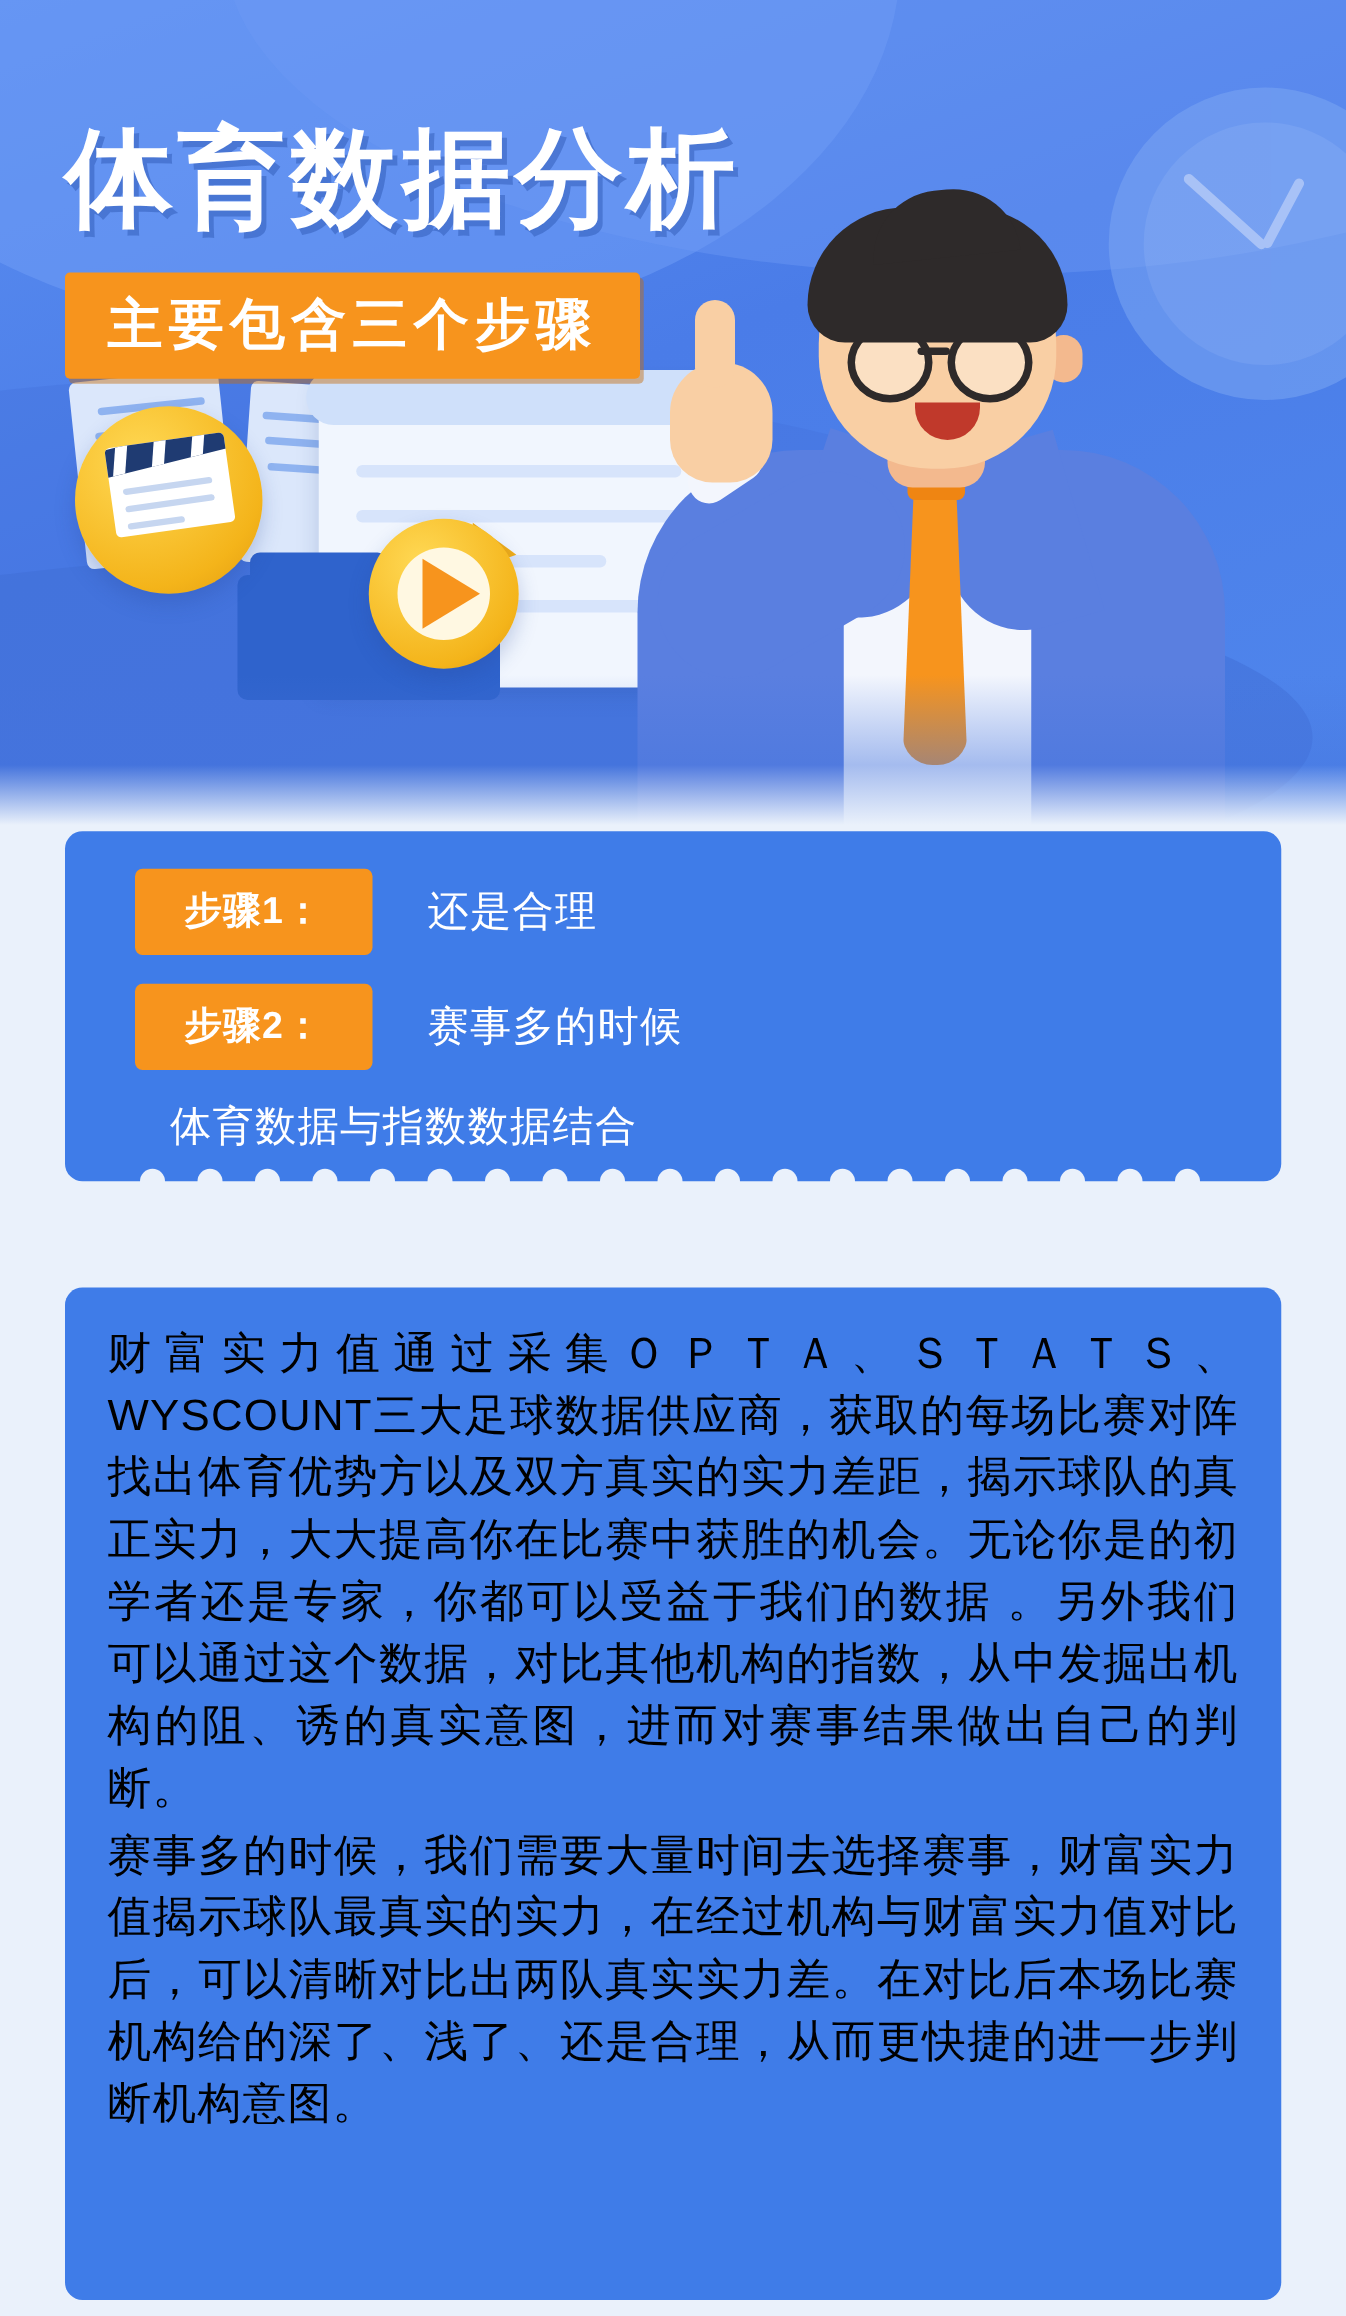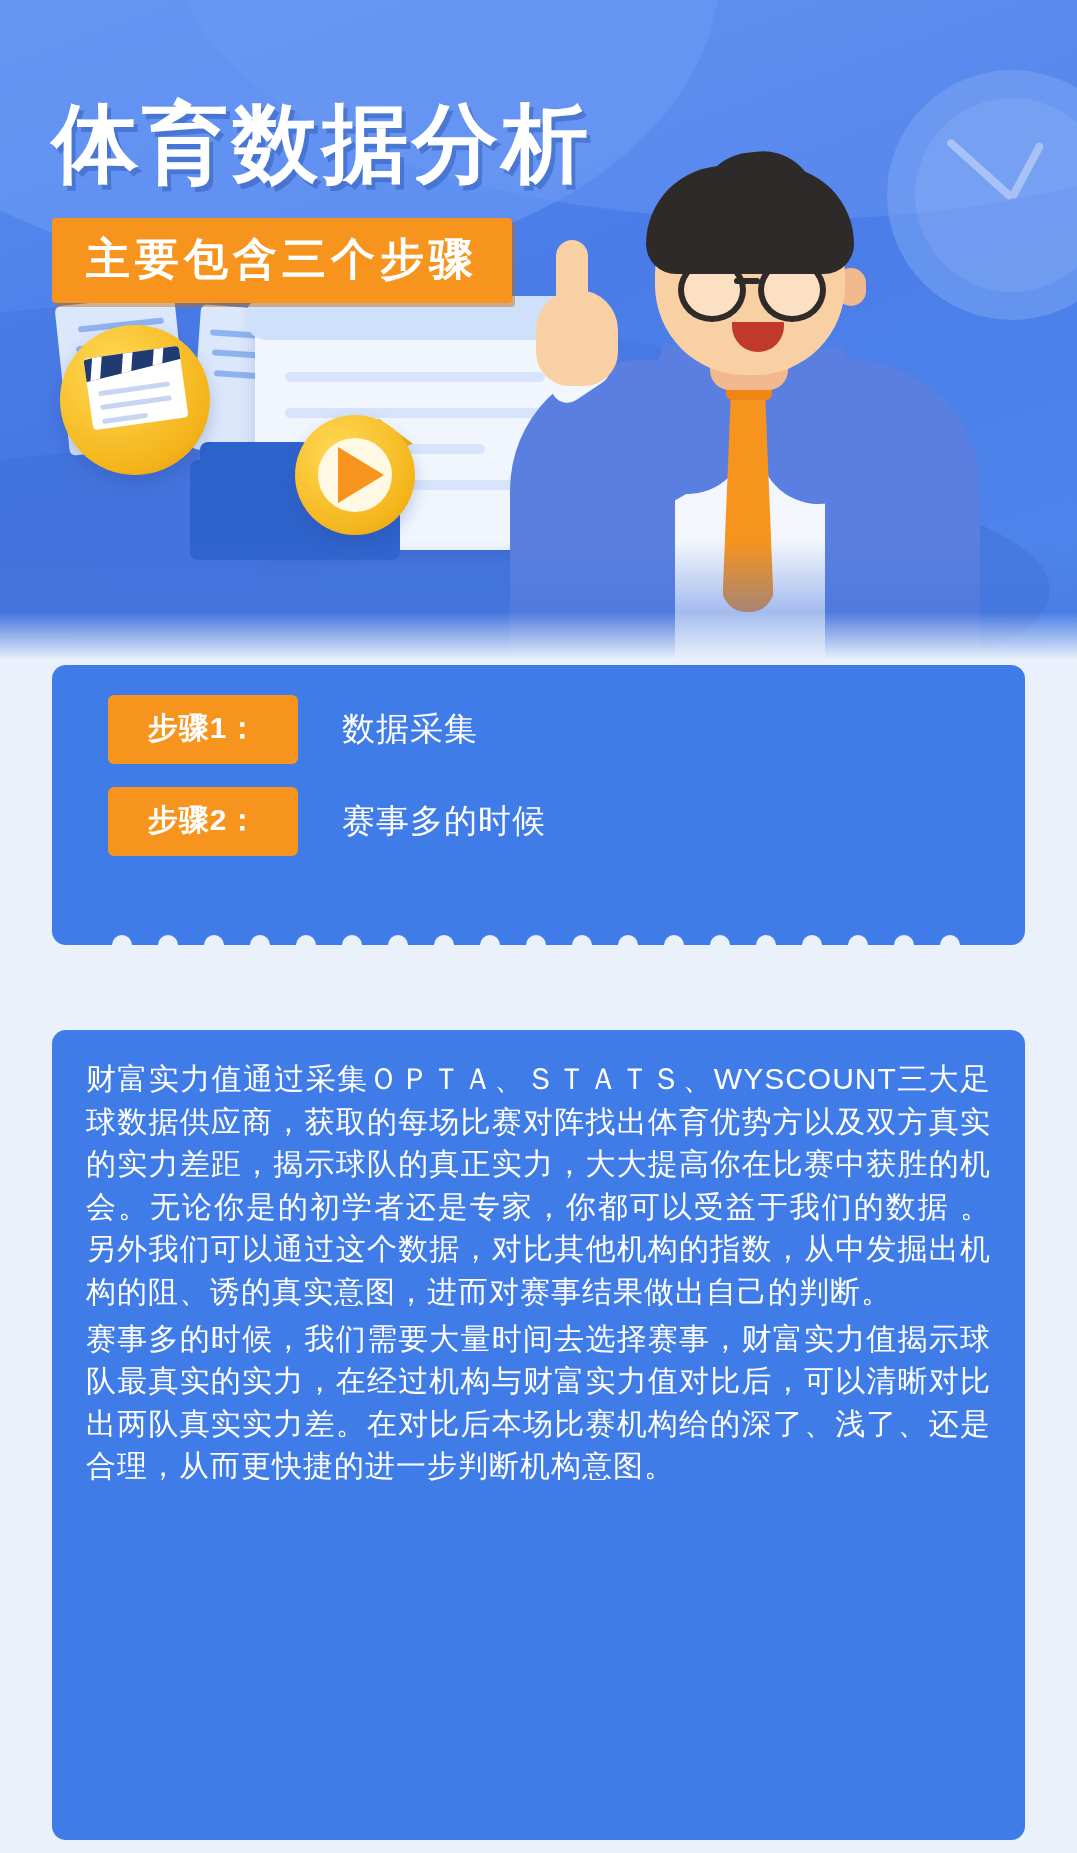--- a/index.html
+++ b/index.html
@@ -457,22 +457,22 @@
     top: 1030px;
     width: 973px;
     height: 810px;
     background: #3f7ce8;
     border-radius: 14px;
     padding: 28px 34px 0 34px;
     box-sizing: border-box;
     overflow: hidden;
   }
   .para {
-    color: #ffffff;
-    font-size: 30px;
+    color: #000000;
+    font-size: 35px;
     line-height: 1.42;
     text-align: justify;
     letter-spacing: 1px;
     margin: 0 0 4px 0;
   }
 </style>
 </head>
 <body>
 
 <div class="hero">
@@ -548,27 +548,28 @@
 
   <div class="title-main">体育数据分析</div>
   <div class="subtitle-badge">主要包含三个步骤</div>
 
   <div class="hero-bottom-fade"></div>
 </div>
 
 <div class="steps-card">
   <div class="step-row" style="left:40px; top:30px;">
     <div class="step-badge">步骤1：</div>
-    <div class="step-text">数据采集</div>
+    <div class="step-text">还是合理</div>
   </div>
   <div class="step-row" style="left:40px; top:122px;">
     <div class="step-badge">步骤2：</div>
     <div class="step-text">赛事多的时候</div>
   </div>
   <div class="step-row" style="left:40px; top:214px;">
+    <div class="step-text">体育数据与指数数据结合</div>
   </div>
 
   <div class="steps-notch-row">
     <div class="notch"></div>
     <div class="notch"></div>
     <div class="notch"></div>
     <div class="notch"></div>
     <div class="notch"></div>
     <div class="notch"></div>
     <div class="notch"></div>

